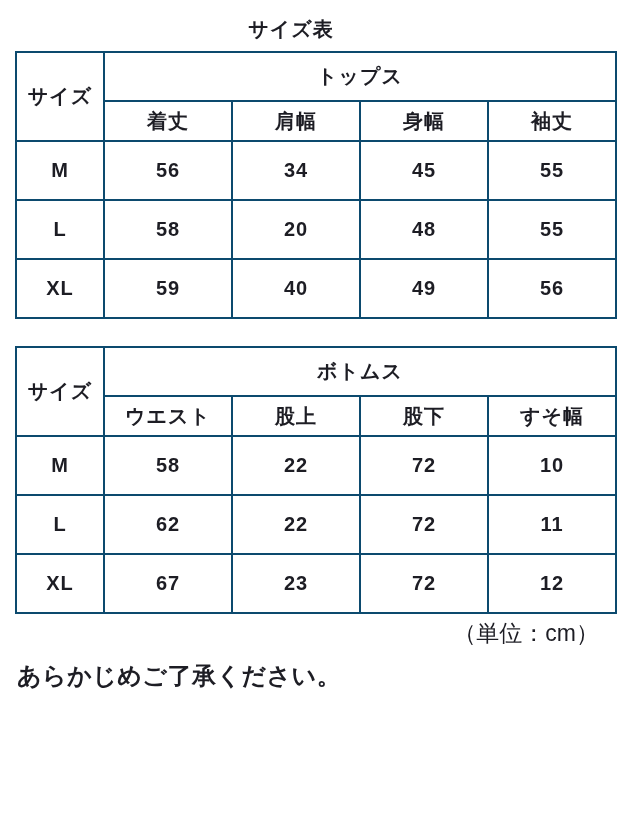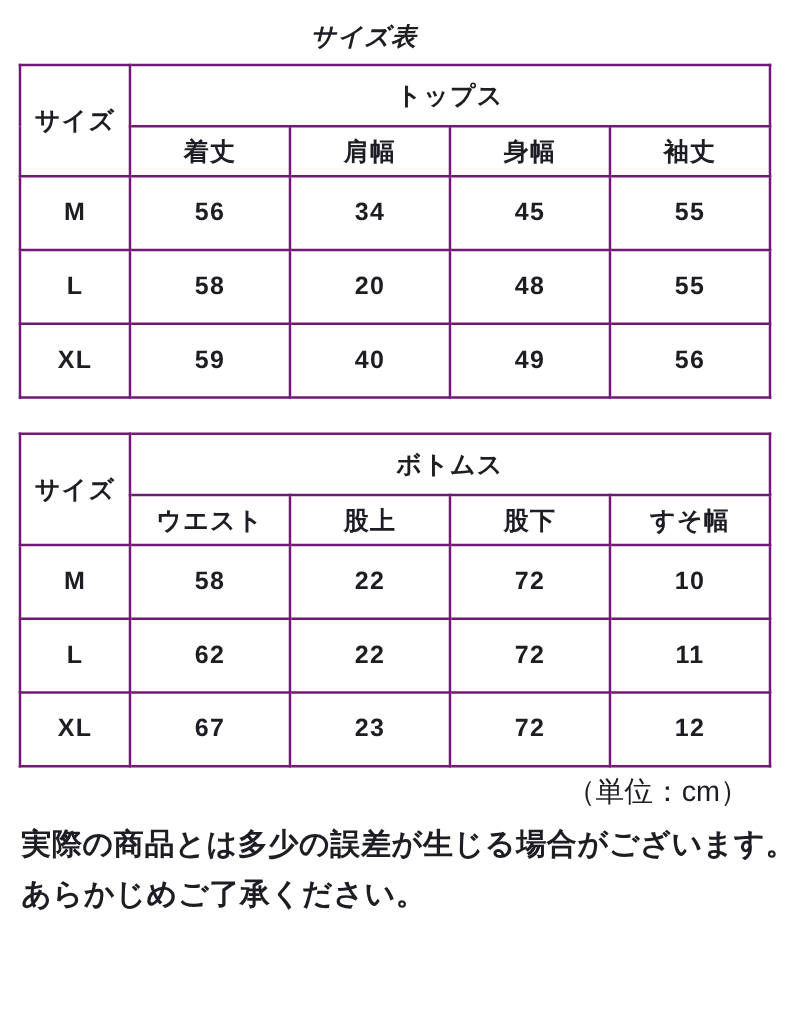--- a/index.html
+++ b/index.html
@@ -13,34 +13,33 @@
   }
   .page { width: 640px; height: 822px; position: relative; }
 
   .title {
     margin: 16px 0 0 0;
     padding-right: 58px;            
     text-align: center;
     font-size: 20px;
     font-weight: bold;
     letter-spacing: 1px;
-    font-style: italic;
   }
 
   table.size-table {
     border-collapse: collapse;
     table-layout: fixed;
     width: 600px;
     margin-left: 15px;
   }
   table.size-table.first { margin-top: 8px; }
   table.size-table.second { margin-top: 27px; }
 
   table.size-table td {
-    border: 2px solid #701a75;
+    border: 2px solid #0c4a6e;
     text-align: center;
     vertical-align: middle;
     font-size: 20px;
     font-weight: bold;
     letter-spacing: 1px;
   }
   .col-size  { width: 88px; }
   .col-meas  { width: 128px; }
   .row-group { height: 49px; }
   .row-sub   { height: 40px; }
@@ -153,17 +152,16 @@
         <td>23</td>
         <td>72</td>
         <td>12</td>
       </tr>
     </tbody>
   </table>
 
   <div class="unit-note">（単位：cm）</div>
 
   <div class="notes">
-    <p>実際の商品とは多少の誤差が生じる場合がございます。</p>
     <p>あらかじめご了承ください。</p>
   </div>
 
 </div>
 
 </body></html>

